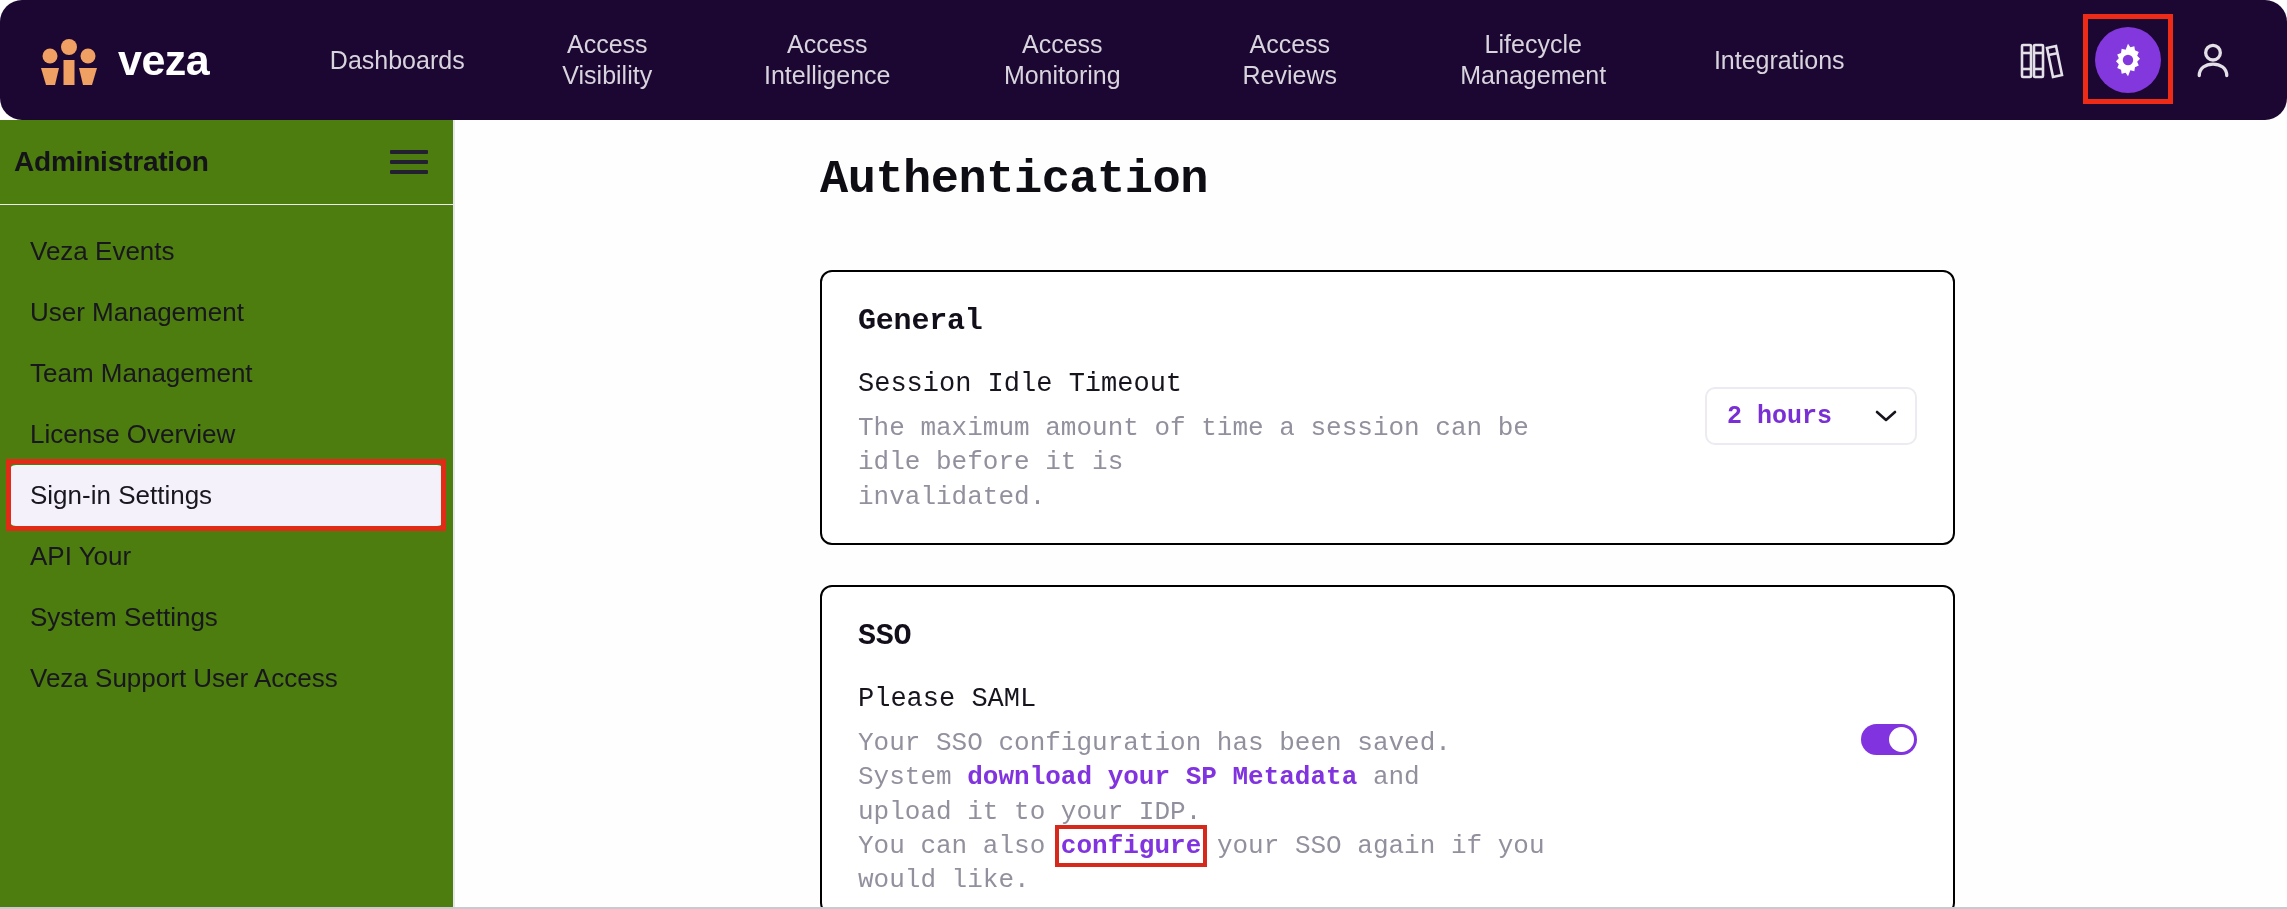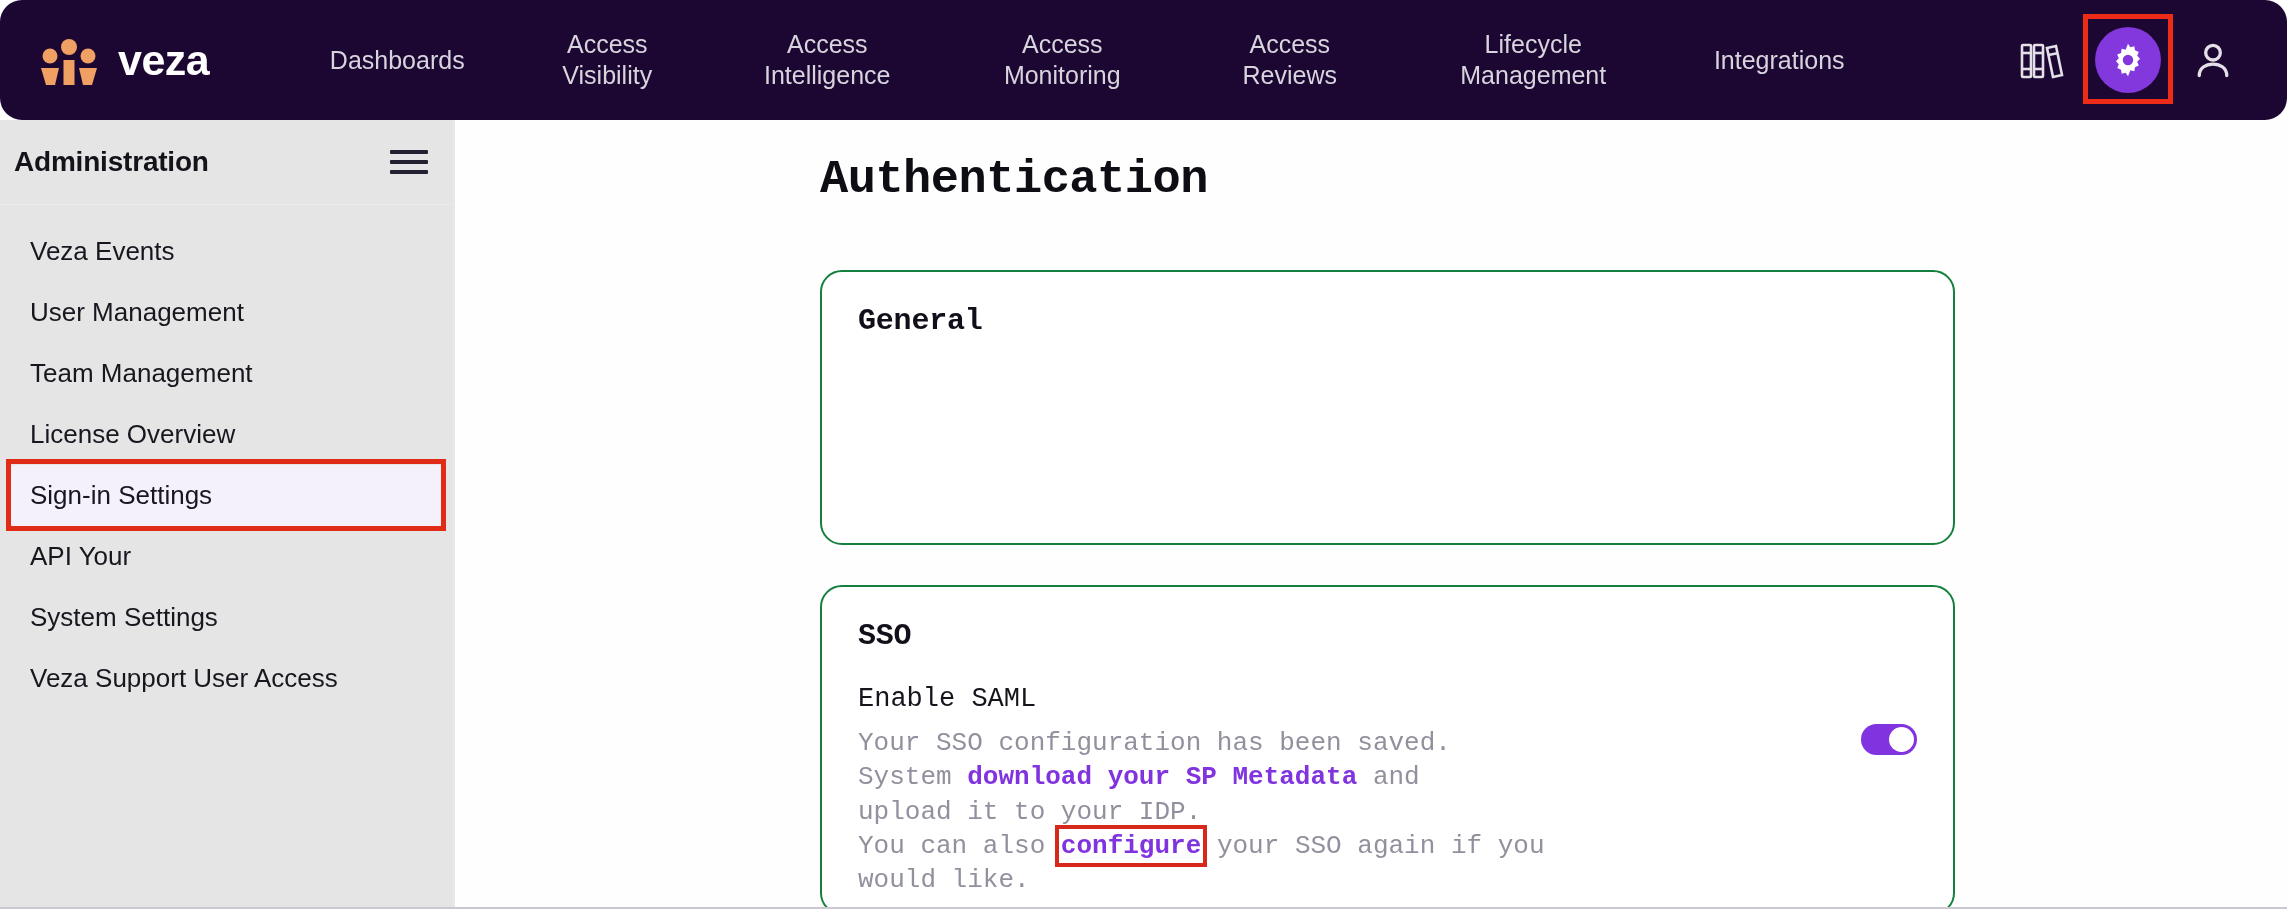--- a/index.html
+++ b/index.html
@@ -84,21 +84,21 @@
     border: 5px solid #ee2b16;
     pointer-events: none;
   }
   #person-icon { width: 44px; height: 44px; cursor: pointer; }
 
   
   #sidebar {
     position: absolute;
     left: 0; top: 120px;
     width: 455px; height: 789px;
-    background: #e5e5e5;
+    background: #4d7c0f;
     border-right: 2px solid #e6e6ec;
   }
   #sidebar-header {
     height: 85px;
     display: flex;
     align-items: center;
     justify-content: space-between;
     padding: 0 24px 0 14px;
     border-bottom: 1px solid #ebebef;
   }
@@ -146,22 +146,22 @@
     left: 363px; top: 33px;
     font-size: 47px;
     color: #0f0d14;
     letter-spacing: -0.5px;
   }
   .card {
     position: absolute;
     left: 363px;
     width: 1135px;
     background: #ffffff;
-    border: 2px solid #15803d;
-    border-radius: 22px;
+    border: 2px solid #000000;
+    border-radius: 12px;
   }
   #card-general { top: 150px; height: 275px; }
   #card-sso { top: 465px; height: 330px; }
 
   .card-heading {
     position: absolute;
     left: 36px; top: 32px;
     font-size: 30px;
     font-weight: 700;
     color: #130f1a;
@@ -352,27 +352,42 @@
     </div>
   </div>
 </div>
 
 <div id="main">
 
   <h1 id="page-title">Authentication</h1>
 
   <section class="card" id="card-general">
     <div class="card-heading">General</div>
+    <div class="setting-row">
+      <div class="setting-text">
+        <div class="setting-label">Session Idle Timeout</div>
+        <div class="setting-desc">
+          <span class="desc-line">The maximum amount of time a session can be idle before it is</span>
+          <span class="desc-line">invalidated.</span>
+        </div>
+      </div>
+      <div id="idle-select">
+        <span id="idle-select-value">2 hours</span>
+        <svg id="chevron-down-icon" viewBox="0 0 22 14" fill="none" stroke="#17141d" stroke-width="2.6" stroke-linecap="round" stroke-linejoin="round">
+          <polyline points="2,3 11,11 20,3"></polyline>
+        </svg>
+      </div>
+    </div>
   </section>
 
   <section class="card" id="card-sso">
     <div class="card-heading">SSO</div>
     <div class="setting-row">
       <div class="setting-text">
-        <div class="setting-label">Enable SAML</div>
+        <div class="setting-label">Please SAML</div>
         <div class="setting-desc">
           <span class="desc-line">
             <span>Your SSO configuration has been saved. System </span><span class="link">download your SP Metadata</span><span> and</span>
           </span>
           <span class="desc-line">upload it to your IDP.</span>
           <span class="desc-line">
             <span>You can also </span><span class="inline-highlight"><span class="link">configure</span></span><span> your SSO again if you would like.</span>
           </span>
         </div>
       </div>

